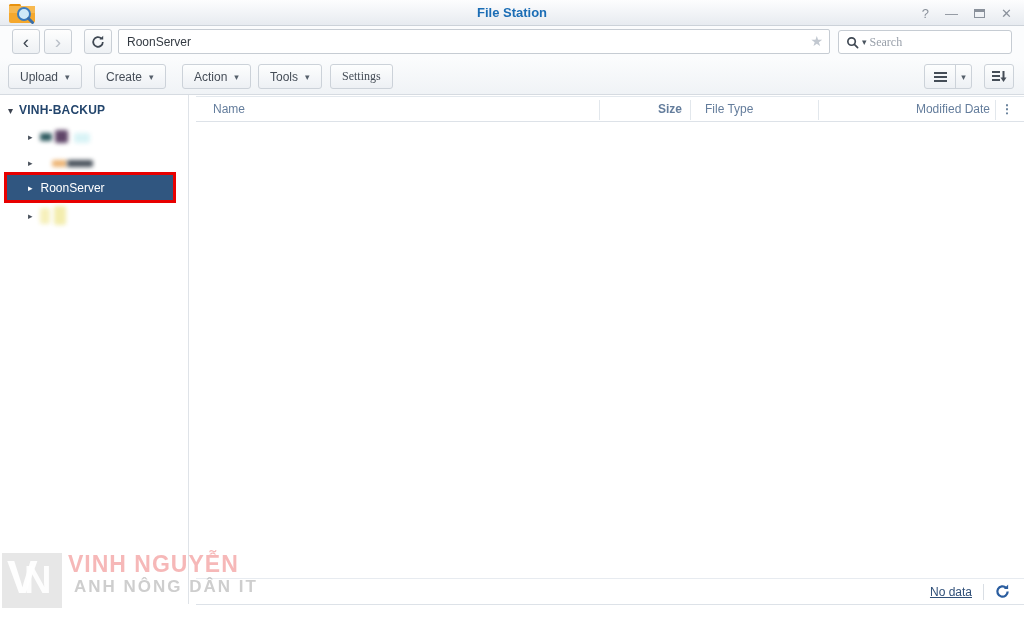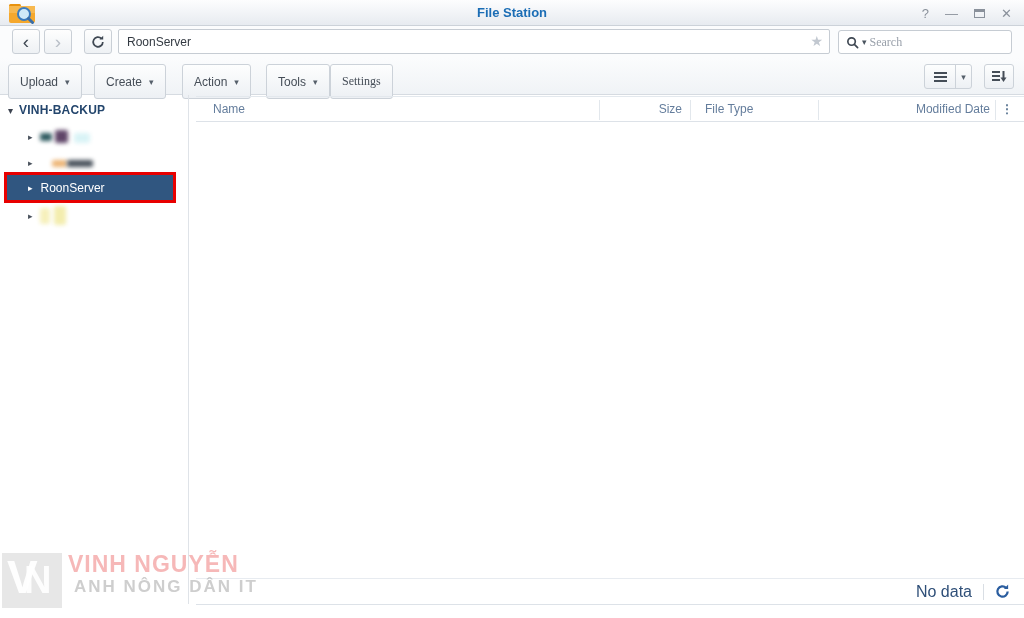--- a/index.html
+++ b/index.html
@@ -31,21 +31,21 @@
   .searchbox { position:absolute; left:838px; top:4px; width:174px; height:24px; border:1px solid #c6ccd3;
     border-radius:3px; background:#fff; display:flex; align-items:center; padding:0 7px; gap:3px; }
   .searchbox input { border:none; outline:none; flex:1; font-size:12px; color:#333; min-width:0;
     font-family:Liberation Serif, serif; }
   .searchbox input::placeholder { color:#9aa1ab; }
   .search-caret { color:#4a545f; font-size:9px; }
 
   
   .toolbar { position:absolute; top:58px; left:0; right:0; height:37px;
     background:linear-gradient(#fbfcfd,#f0f3f6); border-bottom:1px solid #d6dbe1; }
-  .tb-btn { position:absolute; top:6px; height:35px; border:1px solid #ccd2d9; border-radius:3px;
+  .tb-btn { position:absolute; top:6px; height:25px; border:1px solid #ccd2d9; border-radius:3px;
     background:linear-gradient(#fdfefe,#edf0f4); color:#454d57; font-size:12px; display:flex;
     align-items:center; padding:0 11px; gap:7px; cursor:default; }
   .tb-caret { font-size:9px; color:#555f6a; }
   .view-split { position:absolute; top:6px; right:52px; height:25px; display:flex; border:1px solid #ccd2d9;
     border-radius:3px; background:linear-gradient(#fdfefe,#edf0f4); }
   .view-main { width:30px; display:flex; align-items:center; justify-content:center; }
   .view-caret { width:16px; display:flex; align-items:center; justify-content:center; border-left:1px solid #ccd2d9;
     font-size:9px; color:#555f6a; }
   .sort-btn { position:absolute; top:6px; right:10px; width:30px; height:25px; border:1px solid #ccd2d9;
     border-radius:3px; background:linear-gradient(#fdfefe,#edf0f4); display:flex; align-items:center; justify-content:center; }
@@ -62,30 +62,30 @@
   .sel-row { width:100%; height:100%; background:#305680; display:flex; align-items:center; padding-left:21px; gap:8px; }
   .sel-row .caret { color:#fff; font-size:9px; }
   .sel-row .lbl { color:#fff; font-size:12px; }
 
   
   .tbl-header { position:absolute; left:196px; top:96px; width:828px; height:26px;
     border-top:1px solid #e3e8ed; border-bottom:1px solid #dde2e8; font-size:12px; color:#647d9c; }
   .tbl-header .col { position:absolute; top:0; line-height:25px; cursor:default; }
   .col-sep { position:absolute; top:3px; width:1px; height:20px; background:#e2e7ec; }
   .col-name { left:17px; }
-  .col-size { left:360px; width:126px; text-align:right; }
+  .col-size { left:360px; width:126px; text-align:right;font-weight:bold; }
   .col-type { left:509px; }
   .col-mod  { left:622px; width:172px; text-align:right; }
   .col-dots { left:802px; width:18px; text-align:center; color:#55718f; font-weight:bold; }
 
   
   .statusbar { position:absolute; left:196px; right:0; top:578px; height:27px; border-top:1px solid #e7ebf0;
     border-bottom:1px solid #dde2e8; display:flex; align-items:center; justify-content:flex-end;
     padding-right:14px; gap:11px; }
-  .statusbar .msg { font-size:16px; color:#2f4f78; }
+  .statusbar .msg { font-size:12px; color:#2f4f78;text-decoration:underline; }
   .status-sep { width:1px; height:16px; background:#d9dee4; }
   .status-refresh { color:#2a5d9f; display:flex; align-items:center; }
 
   
   .wm { position:absolute; left:0; top:549px; width:290px; height:62px; z-index:40; pointer-events:none; }
   .wm-logo { position:absolute; left:2px; top:4px; width:60px; height:55px; background:rgba(198,198,198,.42); overflow:hidden; }
   .wm-logo .v1 { position:absolute; left:5px; top:-3px; font-size:46px; font-weight:bold; color:rgba(255,255,255,.95); }
   .wm-logo .n1 { position:absolute; left:22px; top:6px; font-size:38px; font-weight:bold; color:rgba(255,255,255,.9); }
   .wm-line1 { position:absolute; left:68px; top:2px; font-size:23px; font-weight:bold;
     color:rgba(239,125,125,.55); letter-spacing:1px; white-space:nowrap; }
@@ -147,21 +147,21 @@
       <span class="tb-caret">▾</span>
     </div>
     <div class="tb-btn" style="left:94px;">
       <span>Create</span>
       <span class="tb-caret">▾</span>
     </div>
     <div class="tb-btn" style="left:182px;">
       <span>Action</span>
       <span class="tb-caret">▾</span>
     </div>
-    <div class="tb-btn" style="left:266px;">
+    <div class="tb-btn" style="left:258px;">
       <span>Tools</span>
       <span class="tb-caret">▾</span>
     </div>
     <div class="tb-btn" style="left:330px;font-family:Liberation Serif, serif;">
       <span>Settings</span>
     </div>
 
     <div class="view-split">
       <div class="view-main">
         <svg width="15" height="12" viewBox="0 0 15 12">

